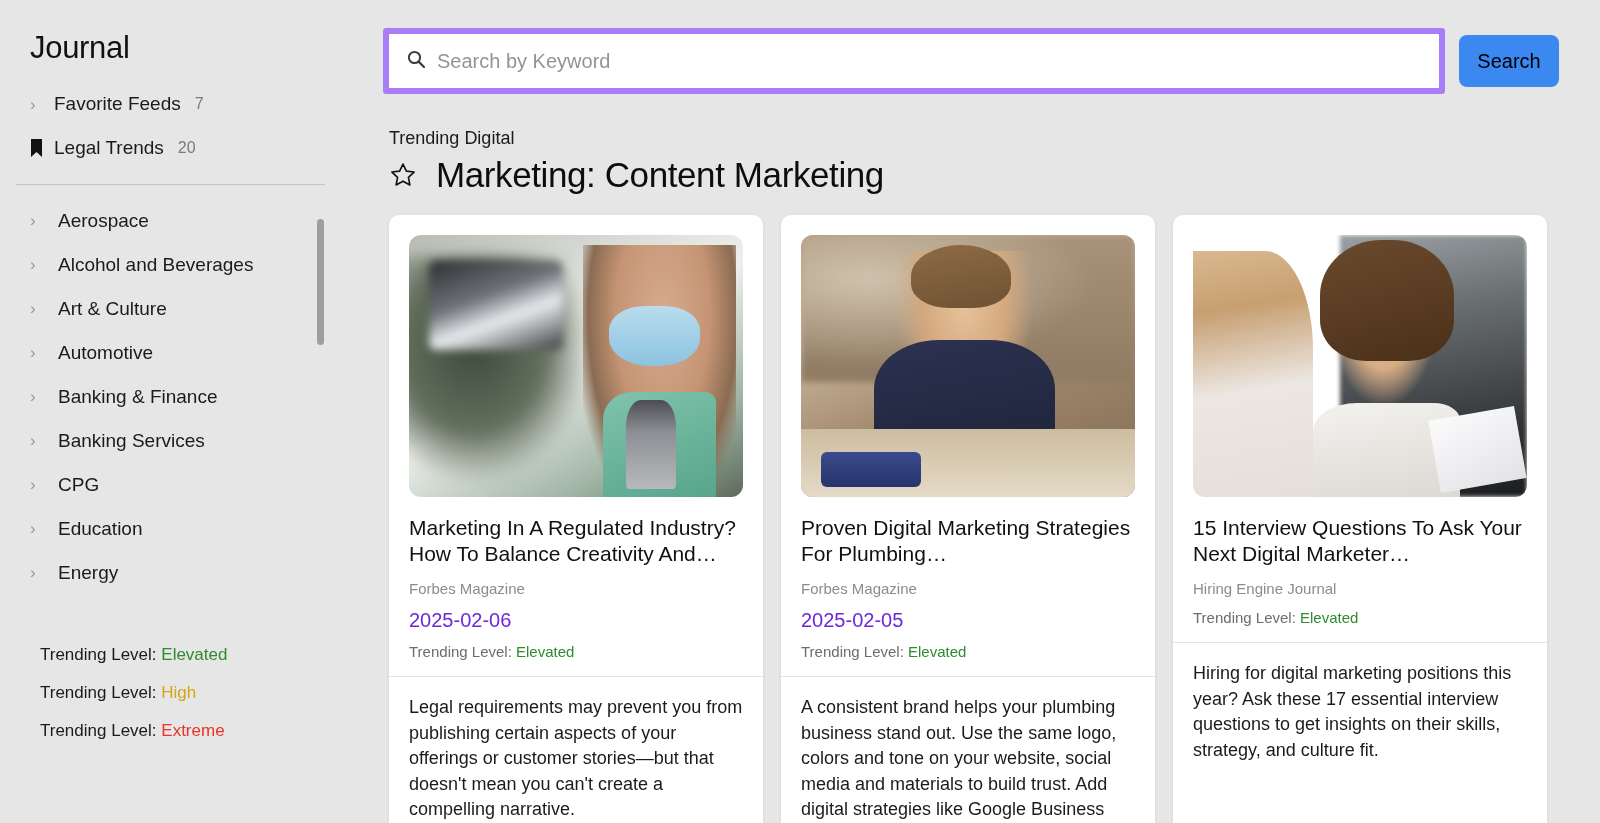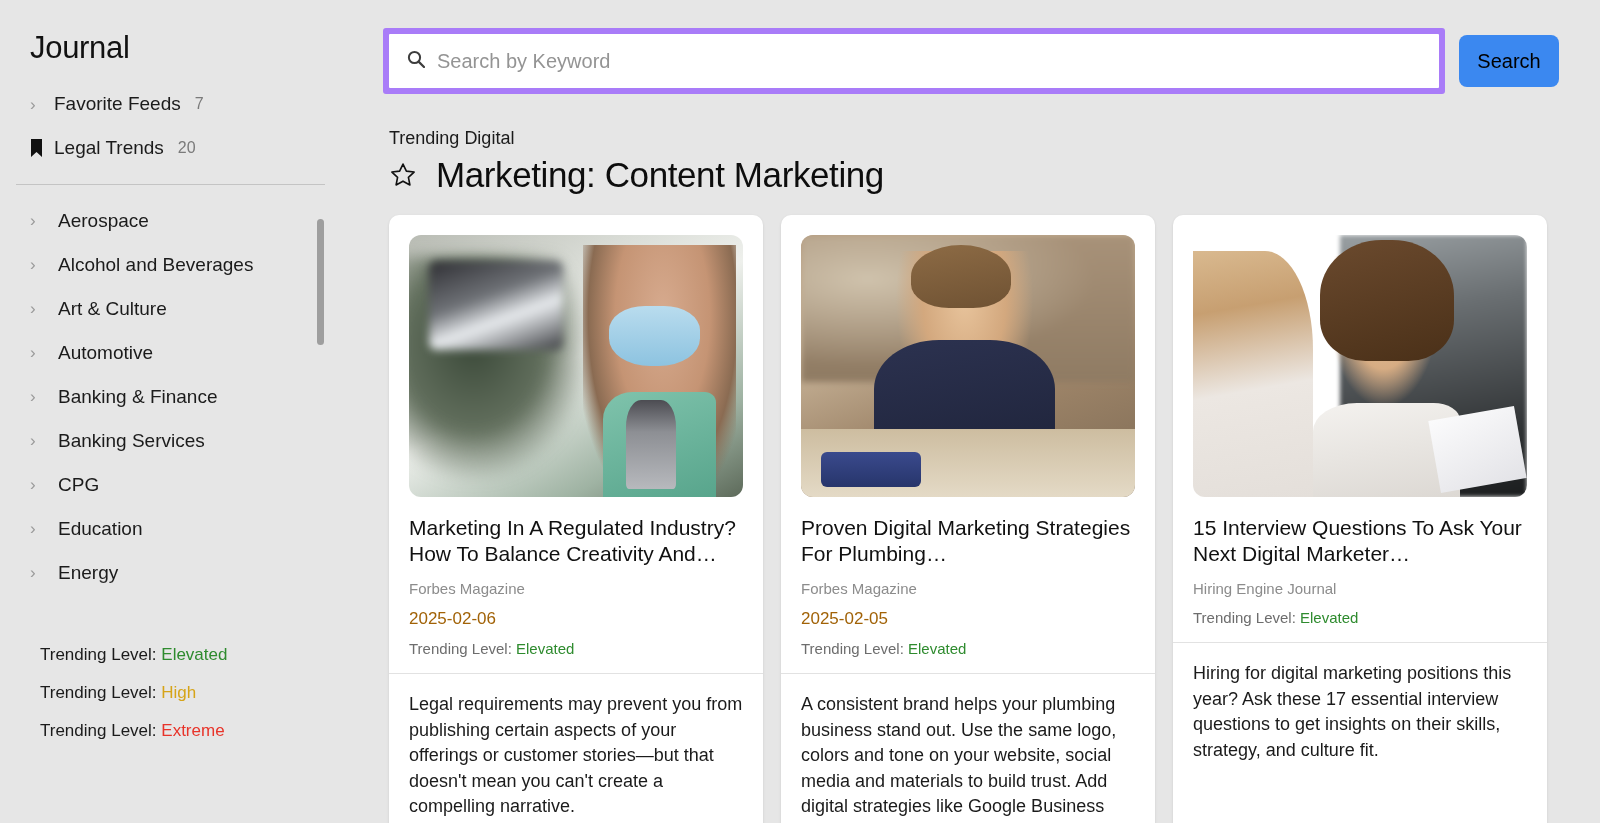--- a/index.html
+++ b/index.html
@@ -157,21 +157,21 @@
     border-radius: 12px;
     overflow: hidden;
     position: relative;
   }
   .card-body { padding: 18px 20px 16px 20px; }
   .card-title {
     font-size: 21px; line-height: 1.22; color: #111;
     margin-bottom: 14px;
   }
   .card-src { font-size: 15px; color: #8c8c8c; margin-bottom: 12px; }
-  .card-date { font-size: 17px; color: #a16207; margin-bottom: 11px; }
+  .card-date { font-size: 20px; color: #6d28d9; margin-bottom: 11px; }
   .card-level { font-size: 15px; color: #6d6d6d; }
   .card-sep { height: 1px; background: #e2e2e2; }
   .card-desc {
     padding: 18px 20px 20px 20px;
     font-size: 18px; line-height: 1.42; color: #1b1b1b;
   }
 
   
   .ph { width: 100%; height: 100%; position: relative; }
   .ph1 { background: linear-gradient(150deg,#b9bcb4 0%,#d9dcd6 28%,#eef0ec 48%,#9fb3a3 78%,#5d6a5a 100%); }

